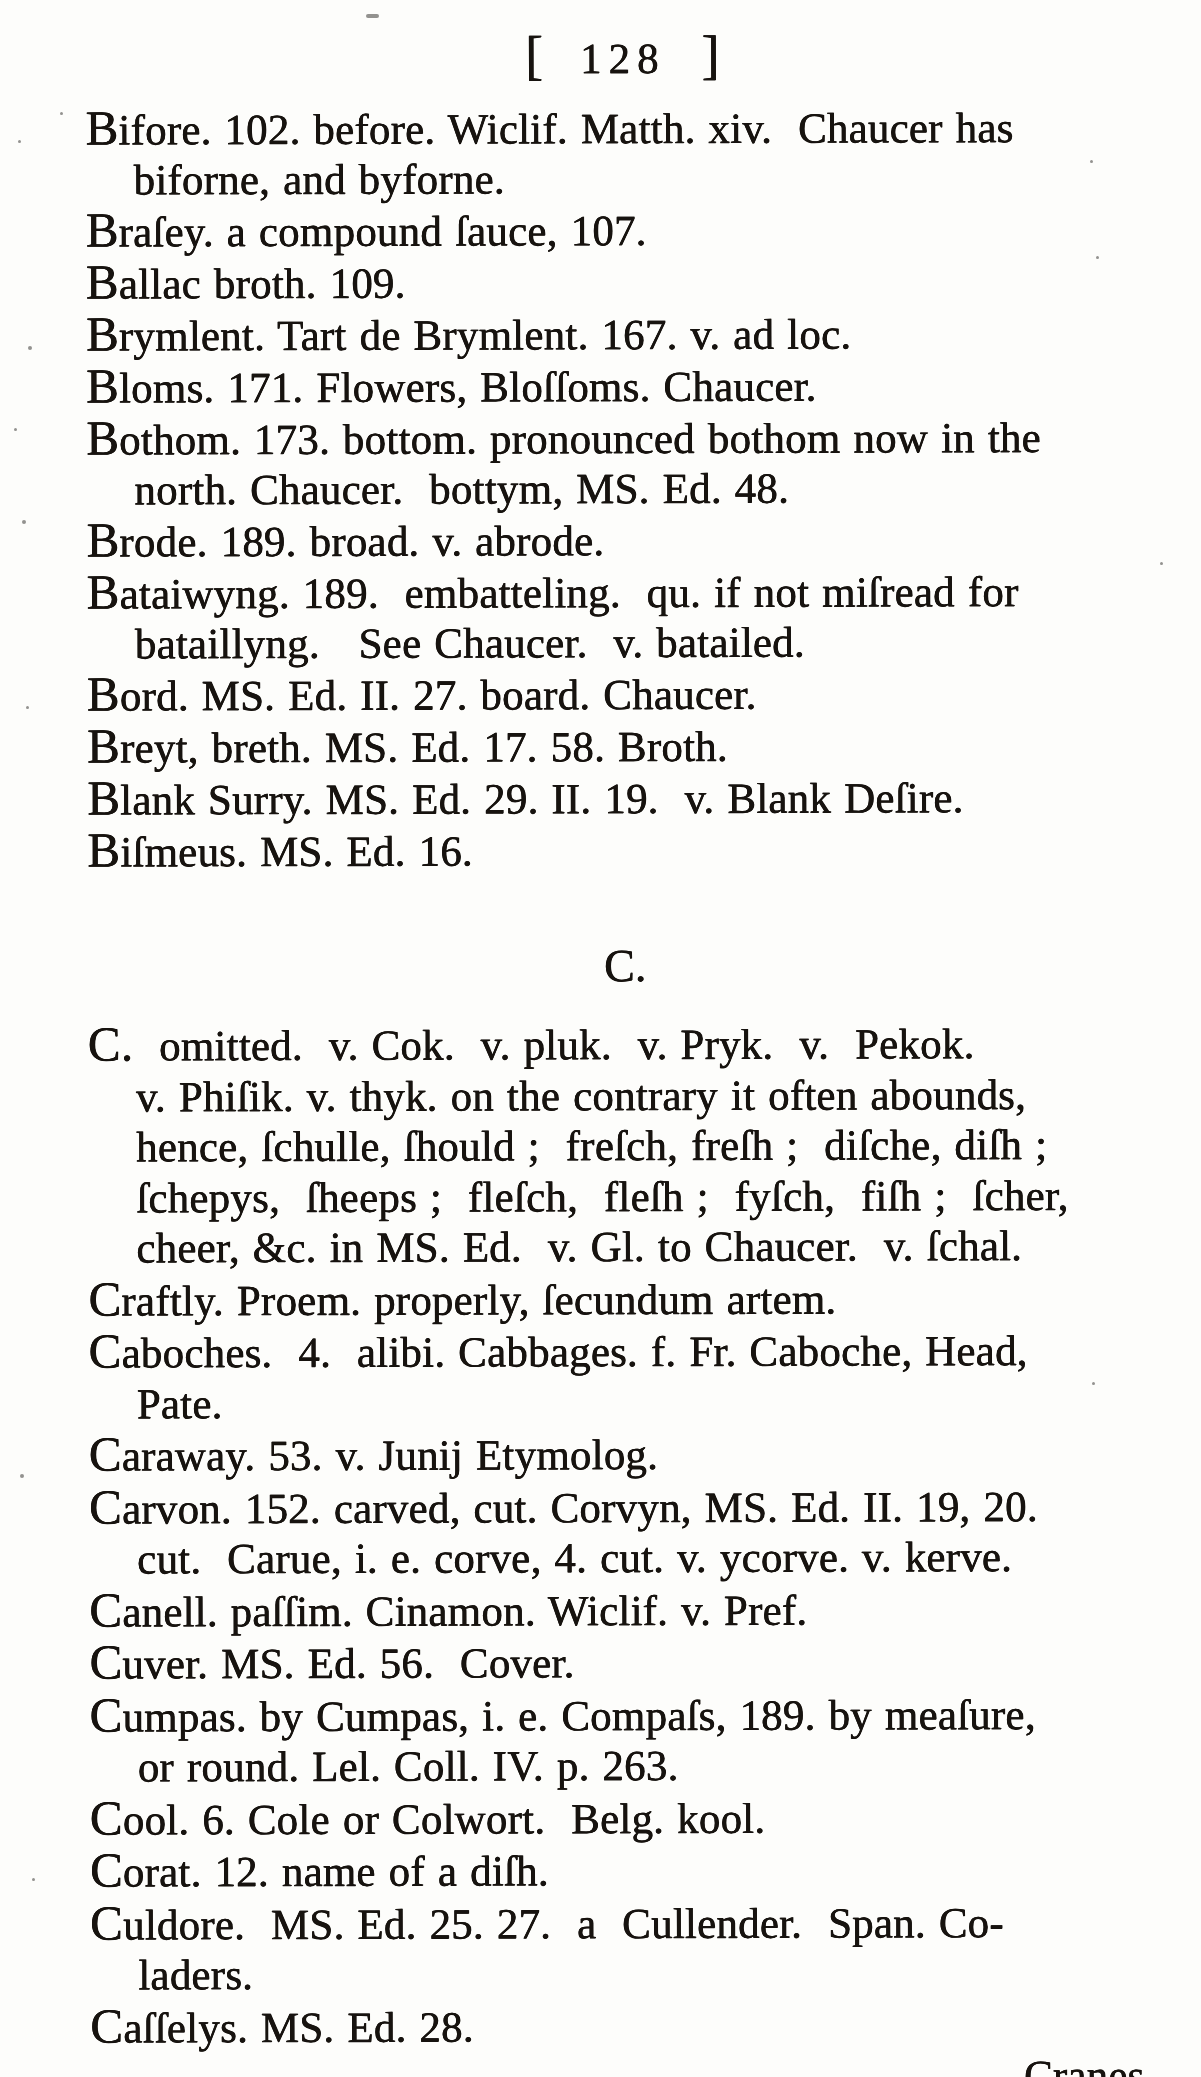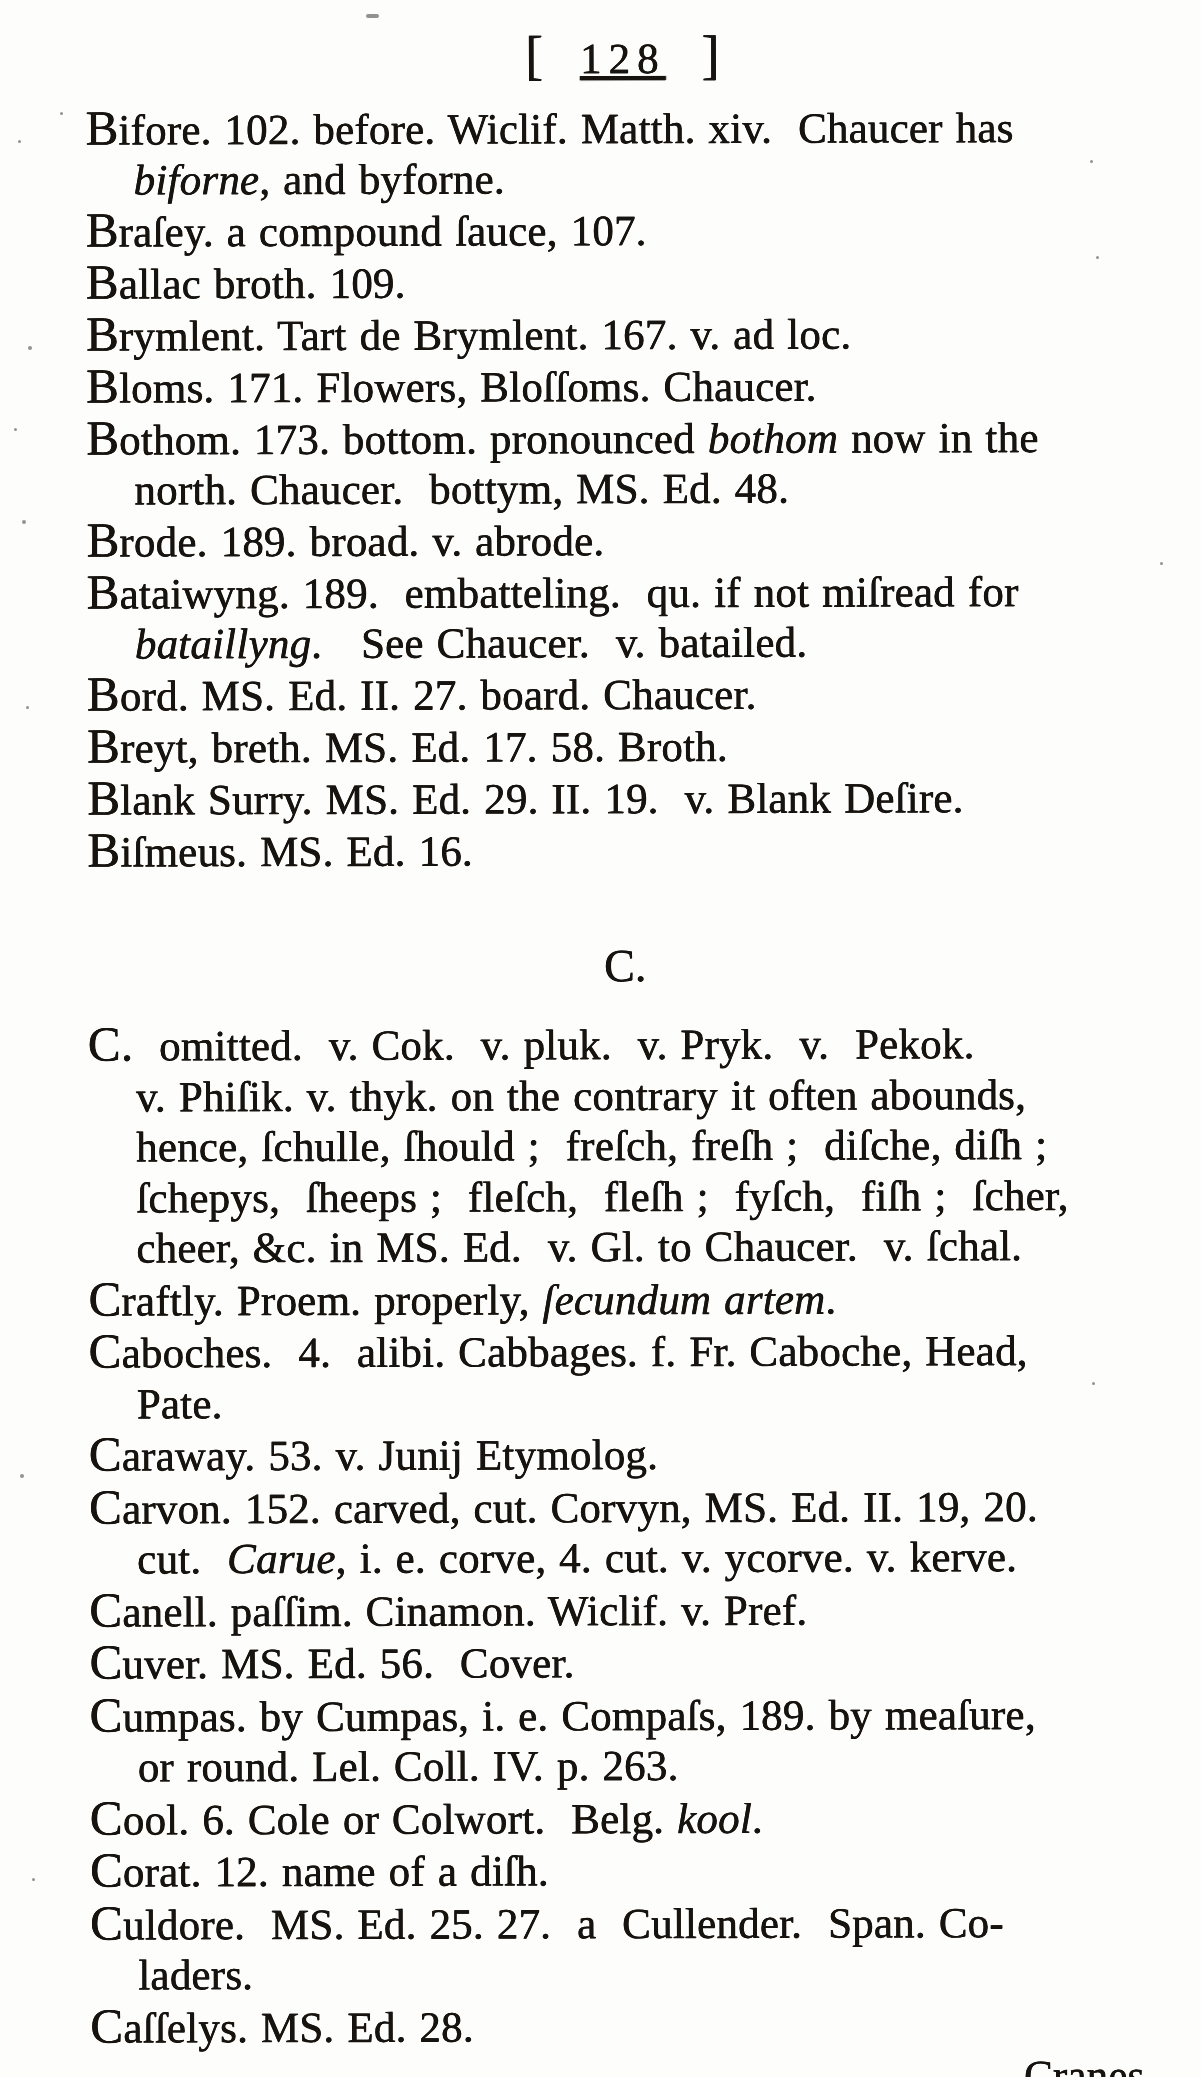--- a/index.html
+++ b/index.html
@@ -19,35 +19,35 @@
   }
   .pagenum{
     padding-top:24px;
     height:62px;line-height:62px;
     text-align:center;
     font-size:43px;
     white-space:pre;
     text-shadow:0.5px 0 currentColor,0 0.4px currentColor;
   }
   .pagenum .br{font-size:54px;letter-spacing:1px;}
-  .pagenum .num{margin:16px 36px;letter-spacing:7px;text-decoration:underline;}
+  .pagenum .num{margin:16px 36px;letter-spacing:7px;}
   .lines{white-space:pre;}
   .lines-b{margin-top:16px;}
   .line{
     font-size:43px;
     line-height:50px;
     white-space:pre;
     letter-spacing:0.2px;
     word-spacing:2px;
     text-shadow:0.5px 0 currentColor,0 0.4px currentColor;
   }
   .sec-c .line{line-height:50.5px;}
   .cont{padding-left:48px;}
   .entry::first-letter{font-size:49px;}
-  .it{font-style:italic;}
+  .it{}
   .c-heading{
     margin-top:62px;margin-bottom:24px;
     height:56px;line-height:56px;
     text-align:center;
     font-size:46px;
     text-shadow:0.5px 0 currentColor,0 0.4px currentColor;
   }
   .catchword{
     font-size:43px;line-height:50px;
     text-align:right;

